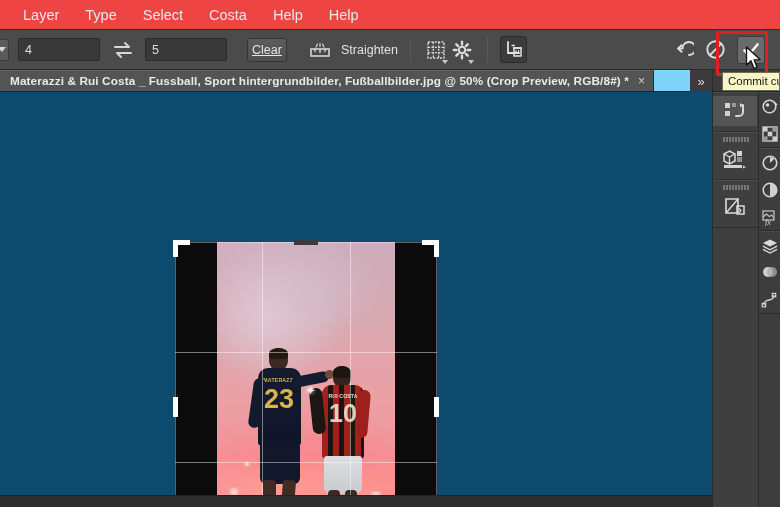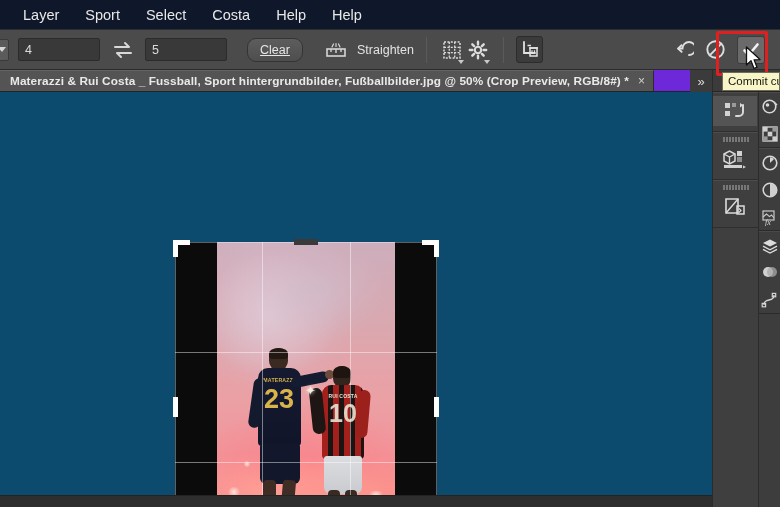--- a/index.html
+++ b/index.html
@@ -12,21 +12,21 @@
   #app {
     position: relative;
     width: 780px; height: 507px;
     background: #282828;
   }
 
   
   .menubar {
     position: absolute; top: 0; left: 0;
     width: 780px; height: 30px;
-    background: #0f172a;
+    background: #ef4444;
     border-bottom: 1px solid #2e2e2e;
     display: flex; align-items: center;
   }
   .menu-item {
     color: #e8e8e8;
     font-size: 14.5px;
     padding: 3px 13px;
     cursor: default;
     white-space: nowrap;
   }
@@ -66,24 +66,24 @@
     display: flex; align-items: center;
     margin-left: 9px;
   }
   .swap-icon {
     width: 26px; height: 24px;
     margin-left: 10px;
     display: flex; align-items: center; justify-content: center;
   }
   .btn-clear {
     margin-left: 20px;
-    width: 56px; height: 24px;
+    width: 40px; height: 24px;
     background: linear-gradient(#5d5d5d, #4e4e4e);
     border: 1px solid #343434;
-    border-radius: 9px;
+    border-radius: 3px;
     color: #e6e6e6;
     font-size: 12.5px;
     display: flex; align-items: center; justify-content: center;
     cursor: default;
     text-decoration: underline;
   }
   .straighten-group {
     display: flex; align-items: center;
     margin-left: 20px;
   }
@@ -161,21 +161,21 @@
     white-space: nowrap;
     z-index: 50;
     overflow: hidden;
     width: 58px;
   }
 
   
   .tabbar {
     position: absolute; top: 70px; left: 0;
     width: 712px; height: 22px;
-    background: #6d28d9;
+    background: #7dd3fc;
     border-bottom: 1px solid #242424;
     display: flex; align-items: stretch;
   }
   .doc-tab {
     background: #545454;
     border-right: 1px solid #2b2b2b;
     border-top: 1px solid #646464;
     display: flex; align-items: center;
     padding: 0 6px 0 10px;
     max-width: 660px;
@@ -467,21 +467,21 @@
   }
   svg { display: block; }
 </style>
 </head>
 <body>
 
 <div id="app">
 
   <div class="menubar">
     <div class="menu-item">Layer</div>
-    <div class="menu-item">Sport</div>
+    <div class="menu-item">Type</div>
     <div class="menu-item">Select</div>
     <div class="menu-item">Costa</div>
     <div class="menu-item">Help</div>
     <div class="menu-item">Help</div>
   </div>
 
   <div class="optionsbar">
 
     <div class="opt-chevron-stub">
       <span class="cv"></span>

